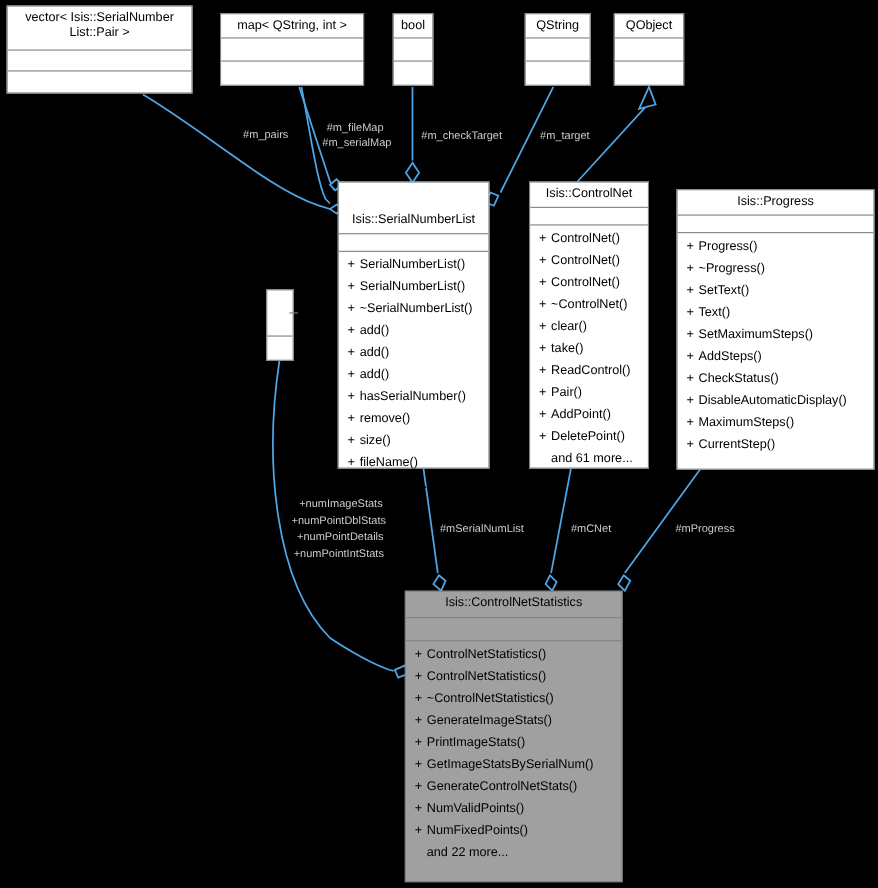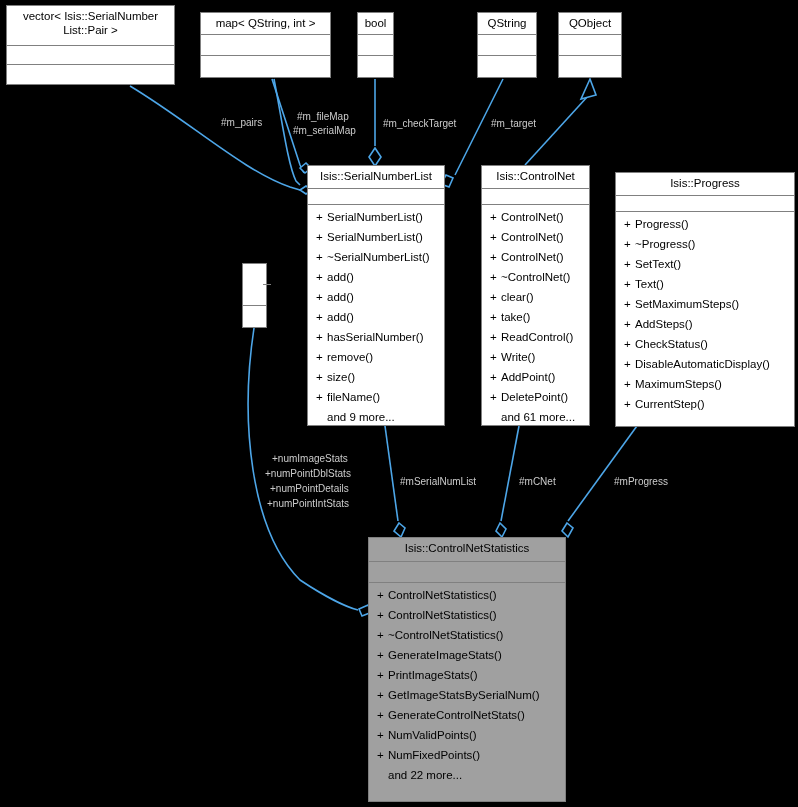--- a/index.html
+++ b/index.html
@@ -172,21 +172,21 @@
     <div class="empty-compartment last" style="height:21px;"></div>
   </div>
 
   <div class="uml-box" style="left:242px; top:263px; width:25px; height:65px;">
     <div class="box-title" style="height:21px;margin-left:20px;">int</div>
     <div class="empty-compartment" style="height:21px;"></div>
     <div class="empty-compartment last" style="height:21px;"></div>
   </div>
 
   <div class="uml-box" style="left:307px; top:165px; width:138px; height:261px;">
-    <div class="box-title" style="height:23px;">Isis::SerialNumberList</div>
+    <div class="box-title" style="height:23px;margin-top:24px;">Isis::SerialNumberList</div>
     <div class="box-attrs" style="height:16px;"></div>
     <div class="box-methods">
       <div class="method"><span class="vis">+</span><span>SerialNumberList()</span></div>
       <div class="method"><span class="vis">+</span><span>SerialNumberList()</span></div>
       <div class="method"><span class="vis">+</span><span>~SerialNumberList()</span></div>
       <div class="method"><span class="vis">+</span><span>add()</span></div>
       <div class="method"><span class="vis">+</span><span>add()</span></div>
       <div class="method"><span class="vis">+</span><span>add()</span></div>
       <div class="method"><span class="vis">+</span><span>hasSerialNumber()</span></div>
       <div class="method"><span class="vis">+</span><span>remove()</span></div>
@@ -200,21 +200,21 @@
     <div class="box-title" style="height:23px;">Isis::ControlNet</div>
     <div class="box-attrs" style="height:16px;"></div>
     <div class="box-methods">
       <div class="method"><span class="vis">+</span><span>ControlNet()</span></div>
       <div class="method"><span class="vis">+</span><span>ControlNet()</span></div>
       <div class="method"><span class="vis">+</span><span>ControlNet()</span></div>
       <div class="method"><span class="vis">+</span><span>~ControlNet()</span></div>
       <div class="method"><span class="vis">+</span><span>clear()</span></div>
       <div class="method"><span class="vis">+</span><span>take()</span></div>
       <div class="method"><span class="vis">+</span><span>ReadControl()</span></div>
-      <div class="method"><span class="vis">+</span><span>Write()</span></div>
+      <div class="method"><span class="vis">+</span><span>Pair()</span></div>
       <div class="method"><span class="vis">+</span><span>AddPoint()</span></div>
       <div class="method"><span class="vis">+</span><span>DeletePoint()</span></div>
       <div class="method more">and 61 more...</div>
     </div>
   </div>
 
   <div class="uml-box" style="left:615px; top:172px; width:180px; height:255px;">
     <div class="box-title" style="height:23px;">Isis::Progress</div>
     <div class="box-attrs" style="height:16px;"></div>
     <div class="box-methods">

